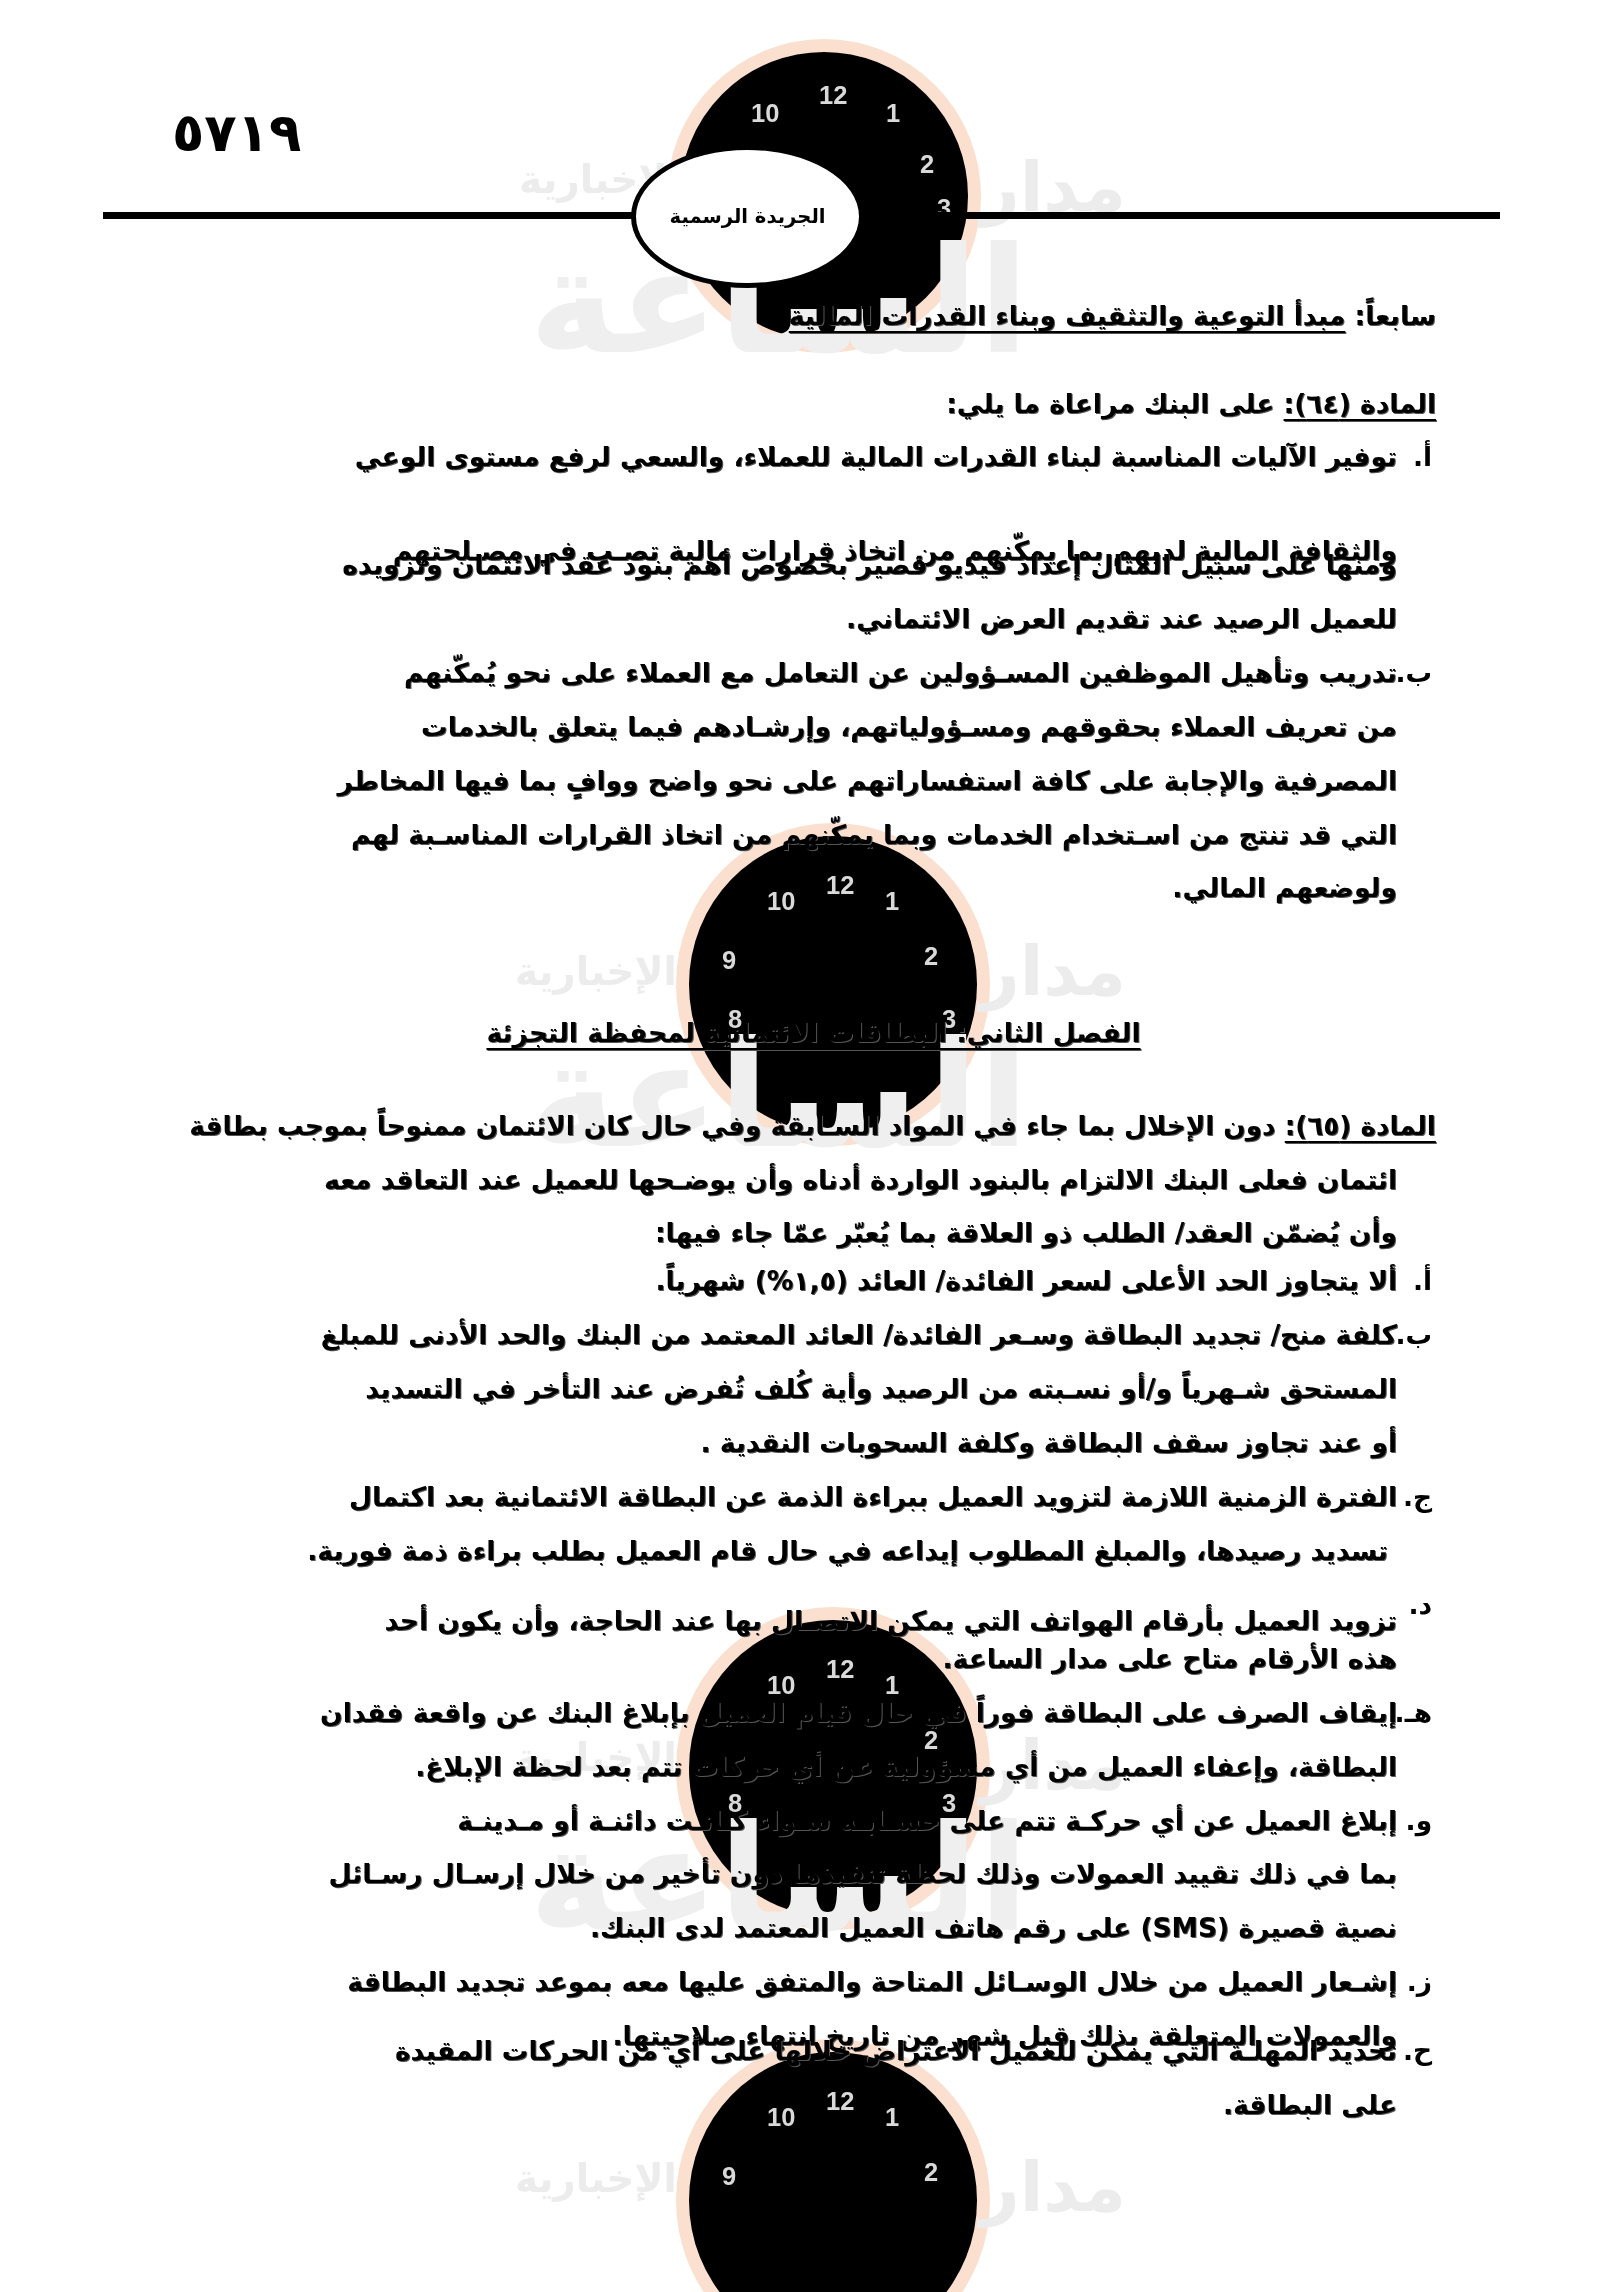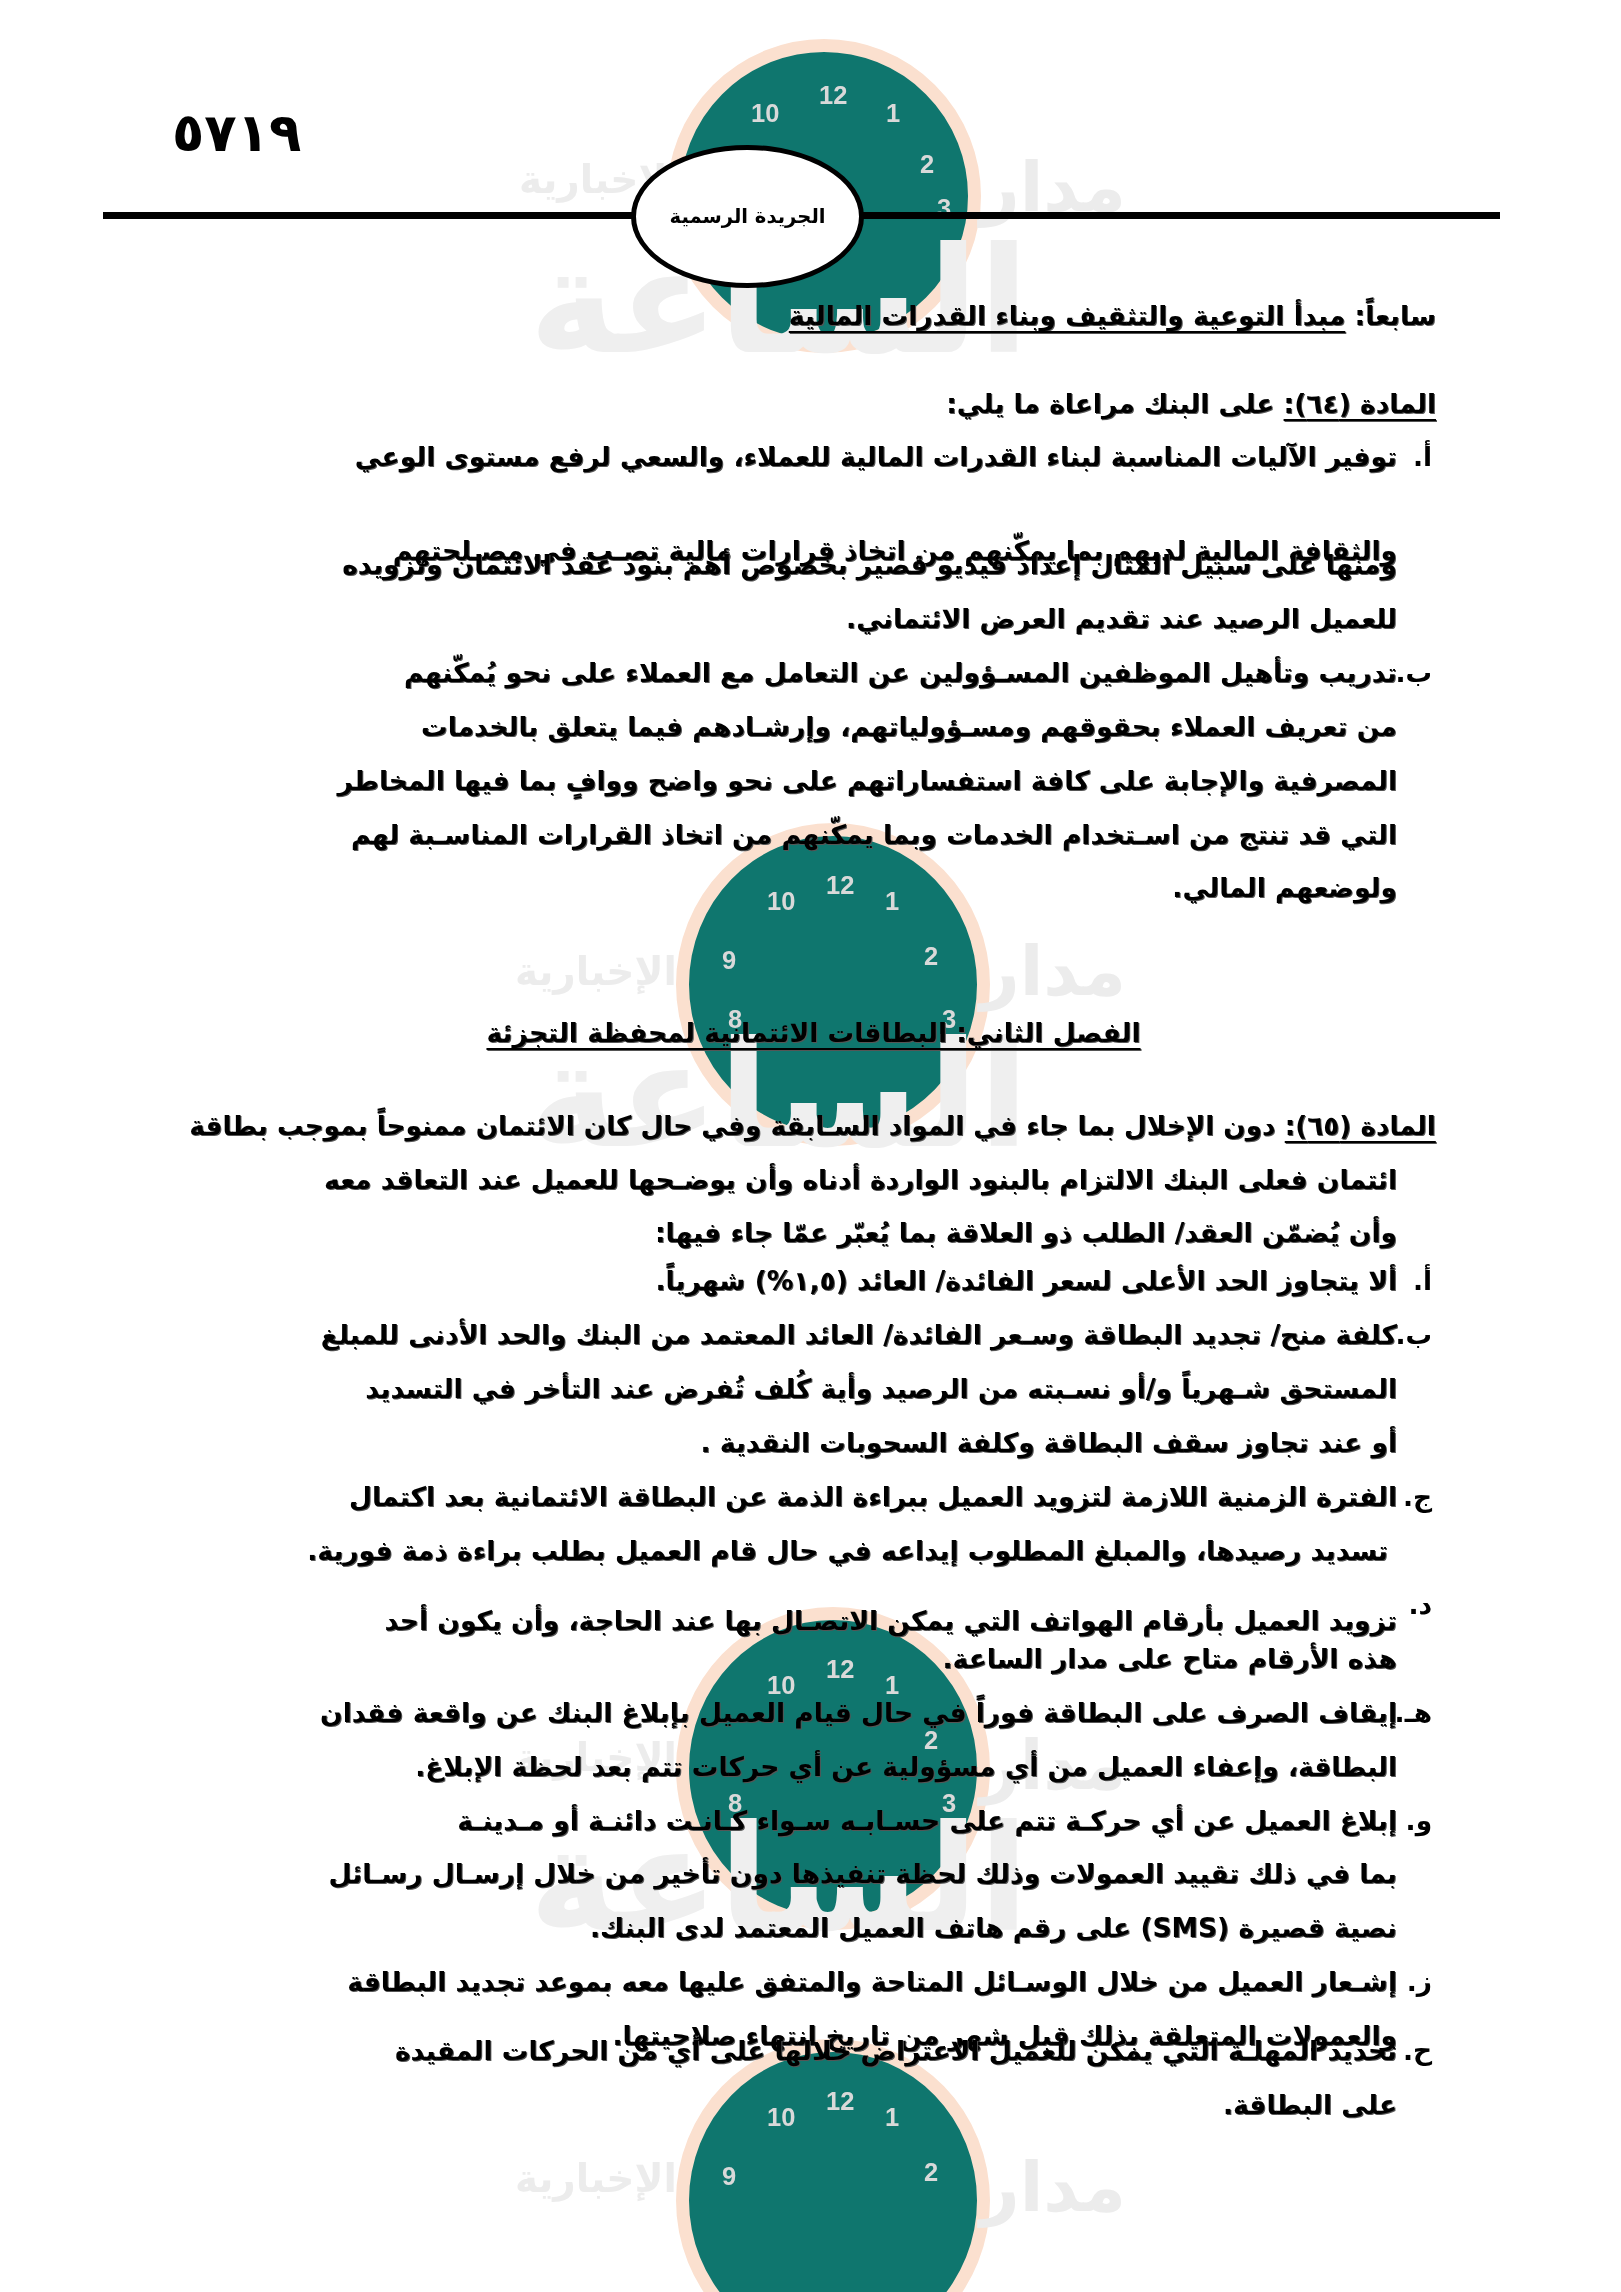--- a/index.html
+++ b/index.html
@@ -1,19 +1,19 @@
 <!DOCTYPE html>
 <html><head>
 <meta charset="utf-8">
 <style>
   html, body { margin: 0; padding: 0; background: #ffffff; }
   body { width: 1621px; height: 2293px; position: relative; overflow: hidden;
          font-family: "DejaVu Sans", "Liberation Sans", sans-serif; color: #000; }
   .wm { position: absolute; pointer-events: none; }
-  .wm-clock { border-radius: 50%; border: 13.7px solid #fbe0cf; background: #0f766e;
+  .wm-clock { border-radius: 50%; border: 13.7px solid #fbe0cf; background: #000000;
               box-sizing: border-box; }
   .wm-clock .num { position: absolute; color: #d9d9d9; font-family: "Liberation Sans", sans-serif;
                    font-size: 25.5px; font-weight: bold; }
   .wm-text { color: #ececec; font-family: "DejaVu Sans", sans-serif; font-weight: bold; direction: rtl; }
   .page-number { position: absolute; left: 172px; top: 102px; font-size: 53px; font-weight: bold;
                  letter-spacing: 7.8px; font-family: "DejaVu Sans", sans-serif; }
   .header-rule { position: absolute; left: 103px; width: 1397px; top: 212px; height: 6.9px; background: #000; }
   .header-oval { position: absolute; left: 631px; top: 145px; width: 233px; height: 143px;
                  border: 5.9px solid #000; border-radius: 50%; background: #fff; box-sizing: border-box;
                  display: flex; align-items: center; justify-content: center; }

